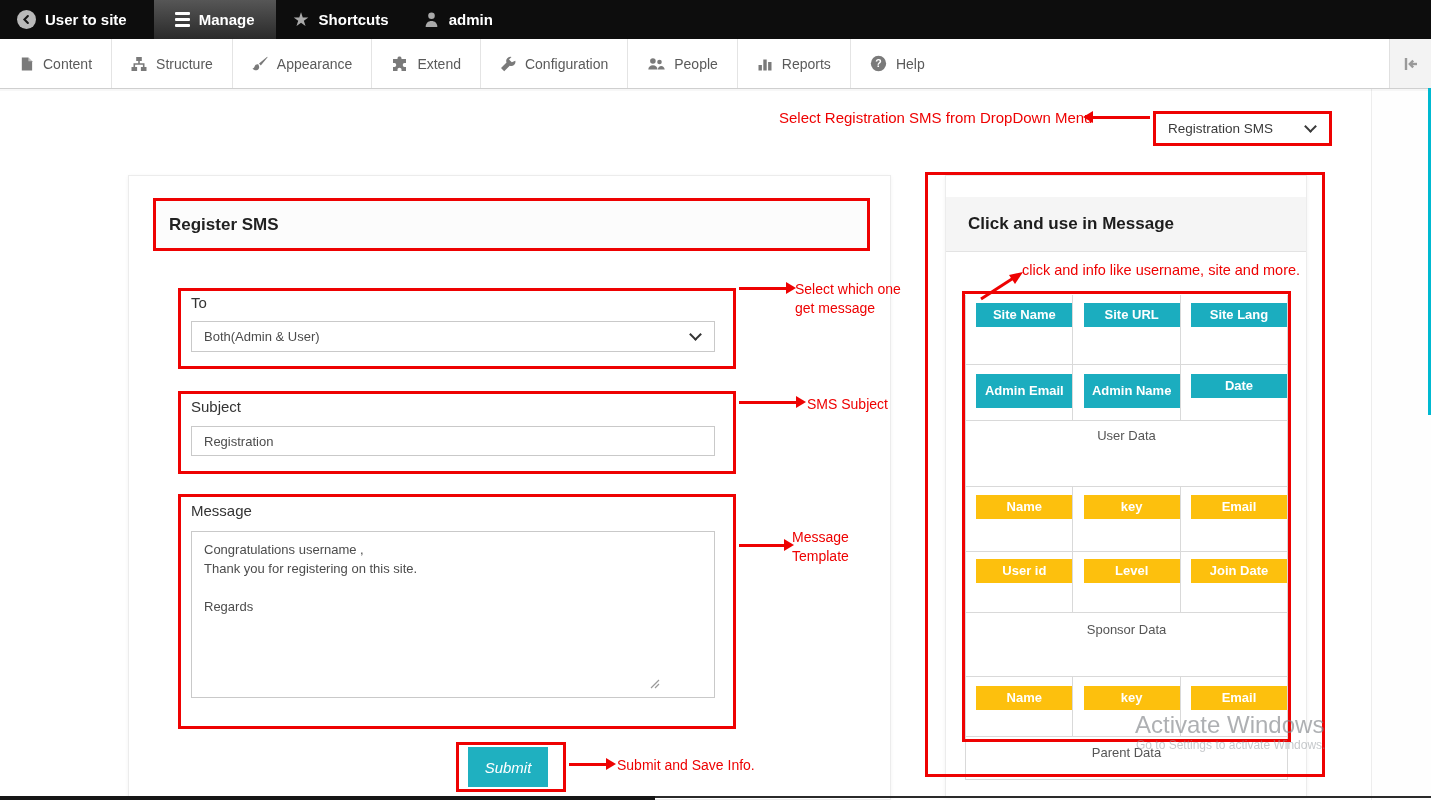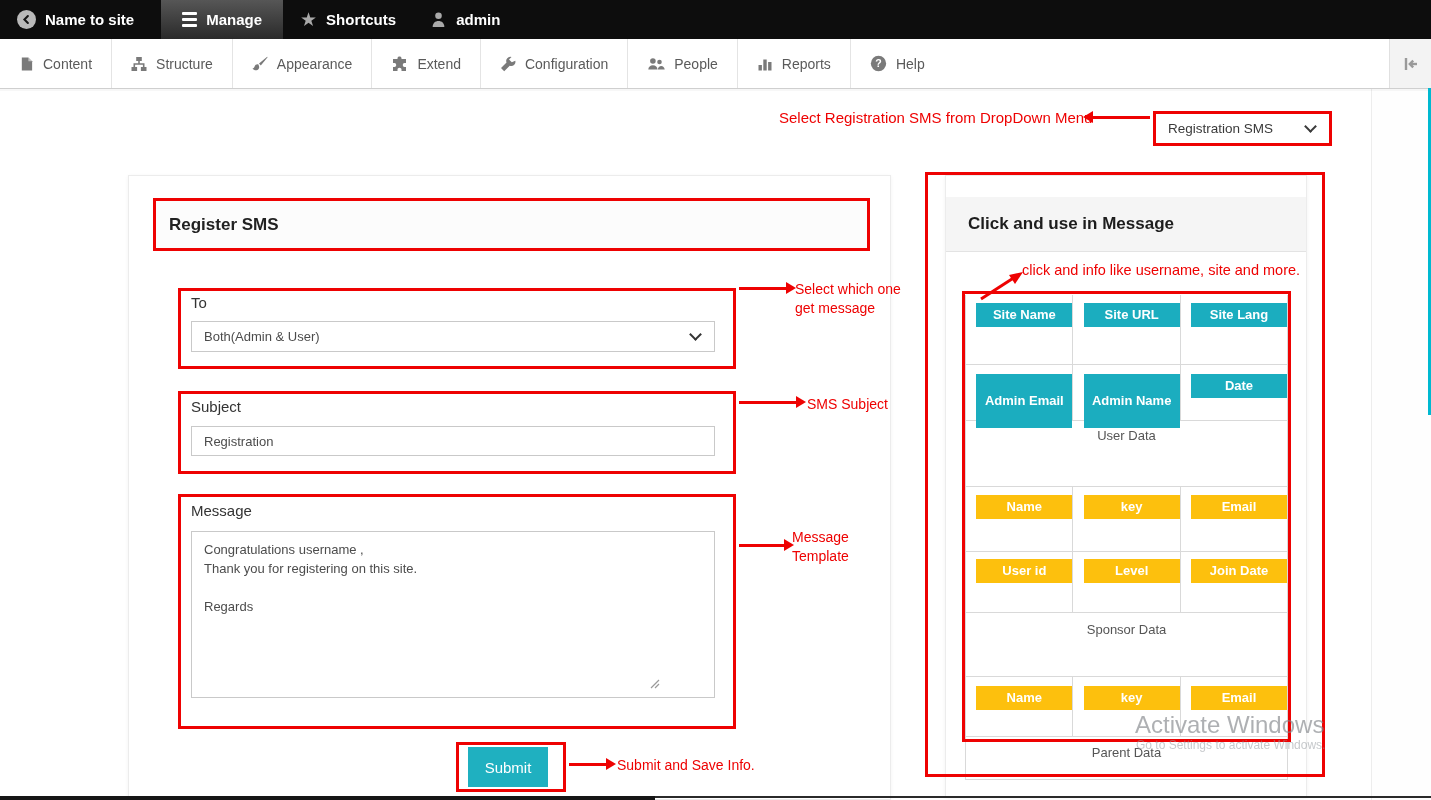--- a/index.html
+++ b/index.html
@@ -79,21 +79,21 @@
                border-left:1px solid #d9d9d9;border-right:1px solid #d9d9d9;box-sizing:border-box;}
   .t-row{display:flex;border-bottom:1px solid #d9d9d9;box-sizing:border-box;}
   .t-cell{flex:1 1 0;border-right:1px solid #d9d9d9;box-sizing:border-box;display:flex;justify-content:flex-end;}
   .t-cell:last-child{border-right:none;}
   .t-section{display:block;text-align:center;font-size:13px;color:#555;}
   .tok{width:96px;height:24px;border:none;color:#fff;font-size:13px;font-weight:bold;
        font-family:"Liberation Sans",sans-serif;cursor:pointer;display:flex;align-items:center;
        justify-content:center;text-align:center;line-height:20px;padding:0;}
   .tok.teal{background:#1badbf;}
   .tok.orange{background:#fdc00d;}
-  .tok.tall{height:54px;flex-direction:column;padding:2px 0;}
+  .tok.tall{height:34px;flex-direction:column;padding:2px 0;}
   .r1{height:70px;} .r1 .tok{margin-top:8px;}
   .r2{height:56px;} .r2 .tok{margin-top:9px;}
   .r3{height:66px;padding-top:7px;}
   .r4{height:65px;} .r4 .tok{margin-top:8px;}
   .r5{height:61px;} .r5 .tok{margin-top:7px;}
   .r6{height:64px;padding-top:9px;}
   .r7{height:60px;} .r7 .tok{margin-top:9px;}
   .r8{height:43px;padding-top:8px;border-bottom:1px solid #d9d9d9;}
 
   
@@ -112,21 +112,21 @@
 
 <div class="screen">
 
   <div class="topbar">
     <div class="tb-item">
       <span class="glyph back-circle">
         <svg width="11" height="11" viewBox="0 0 16 16">
             <path d="M10 3 5 8l5 5" stroke="#151515" stroke-width="3" fill="none" stroke-linecap="round"></path>
           </svg>
       </span>
-      <span>Name to site</span>
+      <span>User to site</span>
     </div>
     <div class="tb-item active">
       <span class="glyph hamburger">
           <span></span>
           <span></span>
           <span></span>
         </span>
       <span>Manage</span>
     </div>
     <div class="tb-item">
@@ -245,21 +245,21 @@
     <span class="field-label" style="left:62px;top:326px;">Message</span>
     <textarea class="control" style="left: 62px; top: 355px;">Congratulations username ,
 Thank you for registering on this site.
 
 Regards</textarea>
     <svg class="grip" style="right:230px;bottom:110px;" width="10" height="10" viewBox="0 0 10 10">
         <path d="M9 1 1 9M9 5 5 9" stroke="#9a9a9a" stroke-width="1.2"></path>
       </svg>
 
     <div class="red-box" style="left:327px;top:566px;width:110px;height:50px;pointer-events:none;"></div>
-    <button class="submit-btn" style="left:339px;top:571px;">Submit</button>
+    <button class="submit-btn" style="left:339px;top:571px;font-style:italic;">Submit</button>
   </div>
 
   <div class="arrow head-right" style="left:739px;top:287px;width:48px;"></div>
   <div class="ann-text" style="left:795px;top:280px;">Select which one
 get message</div>
 
   <div class="arrow head-right" style="left:739px;top:401px;width:58px;"></div>
   <div class="ann-text" style="left:807px;top:395px;">SMS Subject</div>
 
   <div class="arrow head-right" style="left:739px;top:544px;width:46px;"></div>

